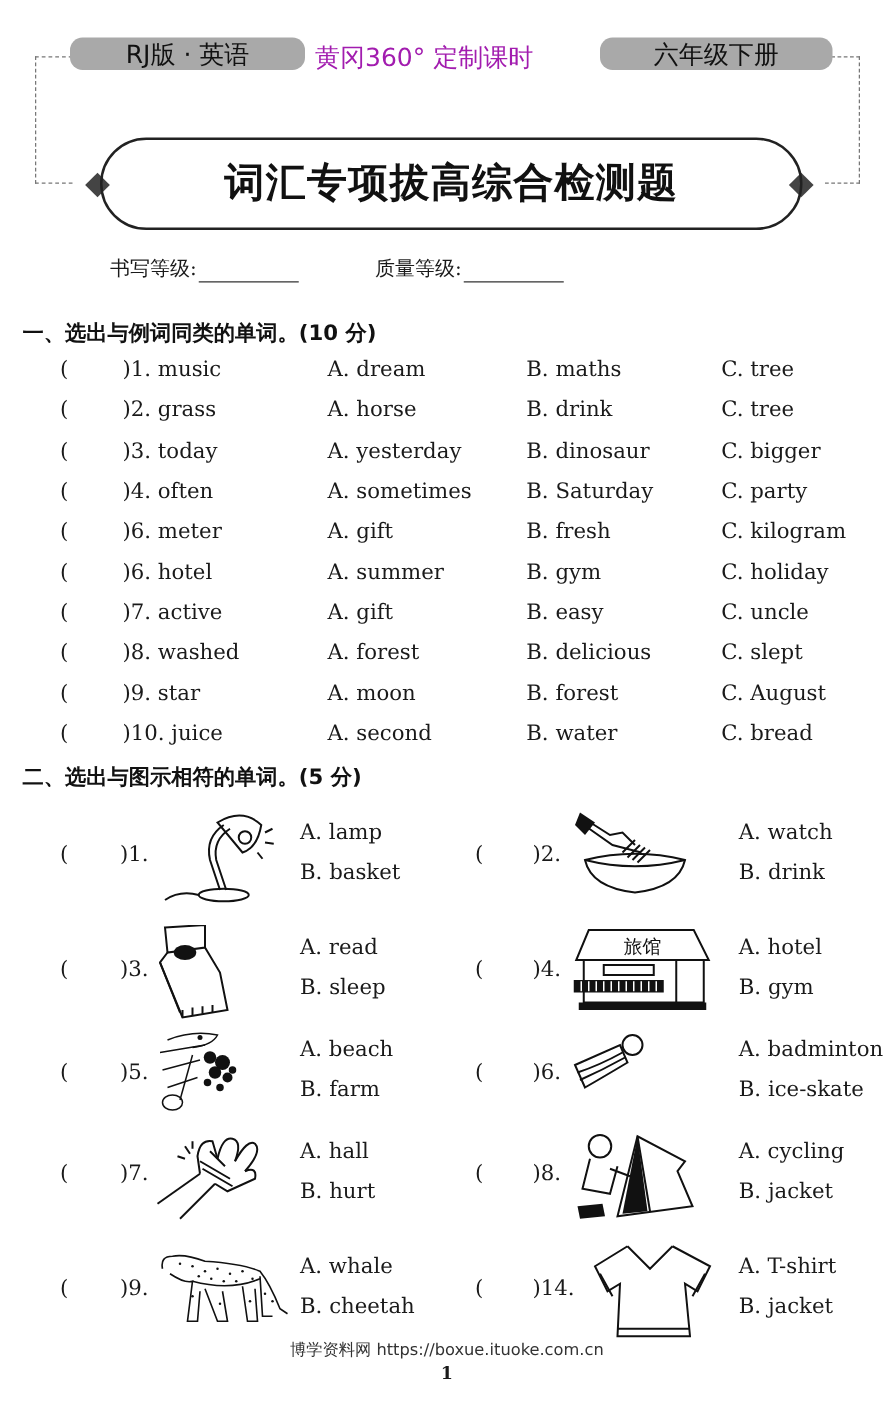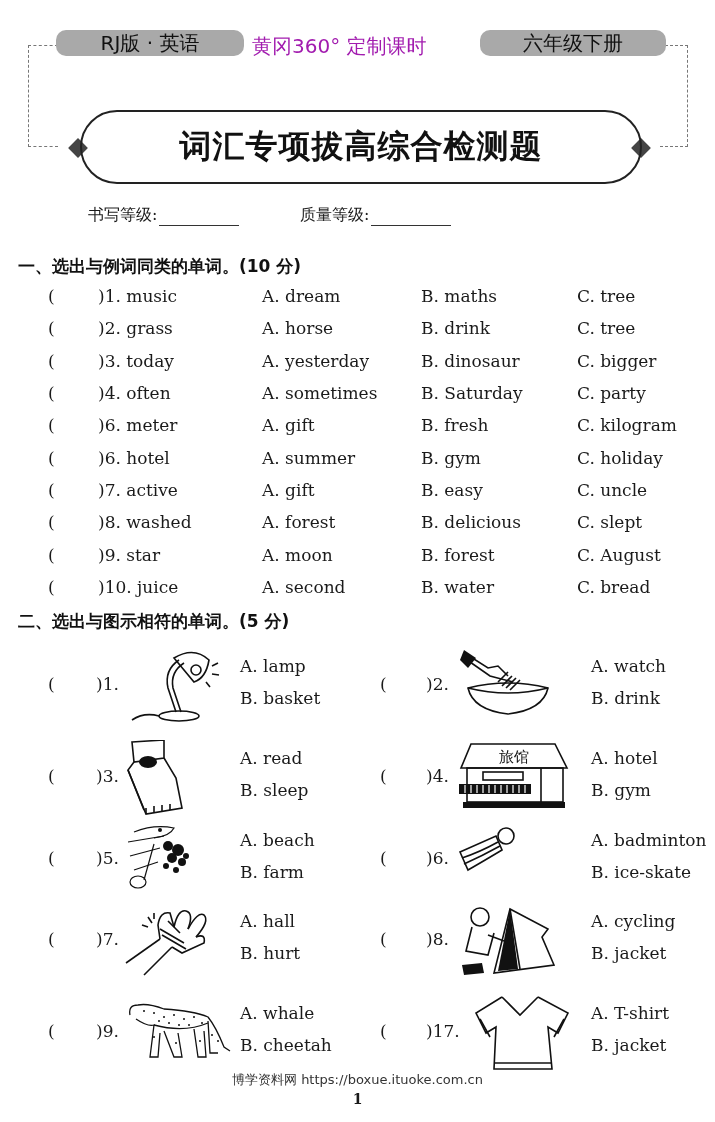--- a/index.html
+++ b/index.html
@@ -354,21 +354,21 @@
         <circle cx="52" cy="42" r="1"></circle>
         <circle cx="76" cy="40" r="1"></circle>
     </g>
   </svg>
   <span class="oa">A. whale</span>
   <span class="ob">B. cheetah</span>
 </div>
 
 <div class="q2-item right" style="left:358px; top:995px;">
   <span class="paren">(</span>
-  <span class="num">)17.</span>
+  <span class="num">)14.</span>
   <svg class="pic" viewBox="0 0 100 78" style="left:114px;">
     <g fill="none" stroke="#111" stroke-width="1.6">
       <path d="M30 2 L48 20 L66 2"></path>
       <path d="M30 2 L4 18 L14 38 L24 32 L22 74 L80 74 L76 32 L86 38 L96 18 L66 2"></path>
       <path d="M22 68 L80 68"></path>
       <path d="M8 24 L18 42 M92 24 L82 42"></path>
     </g>
   </svg>
   <span class="oa">A. T-shirt</span>
   <span class="ob">B. jacket</span>

